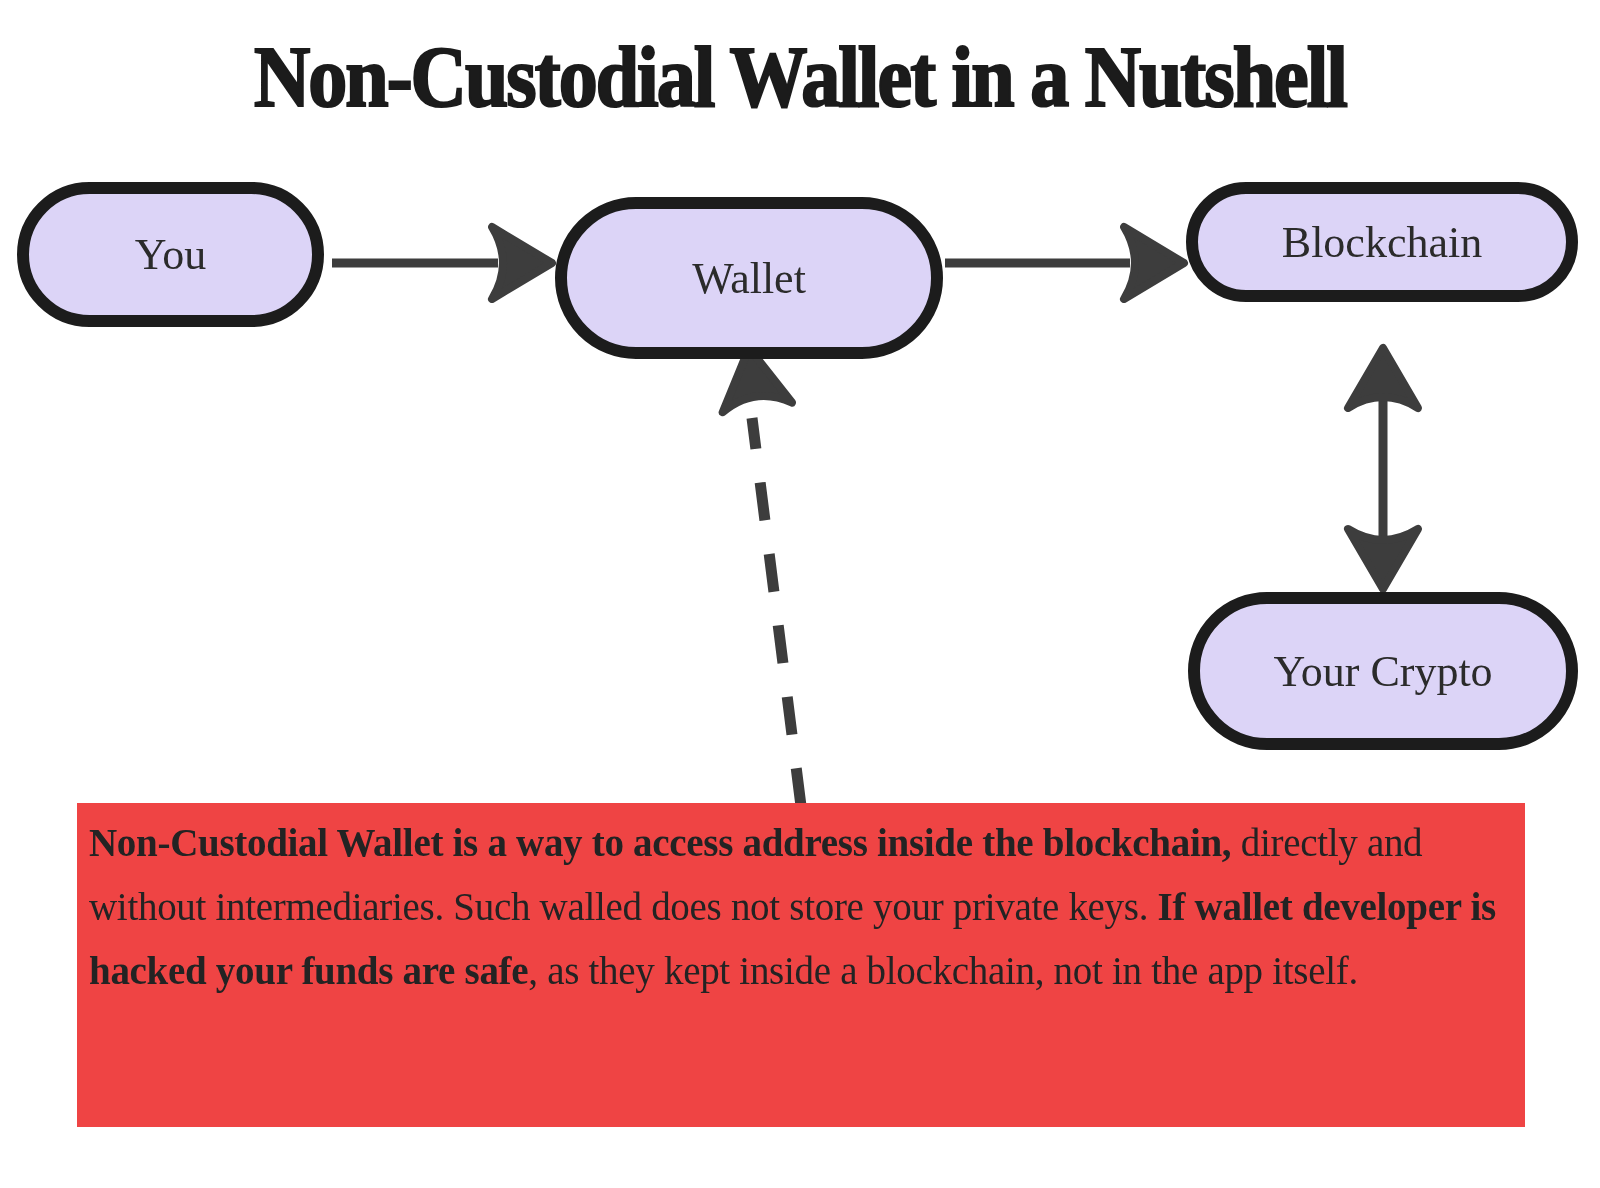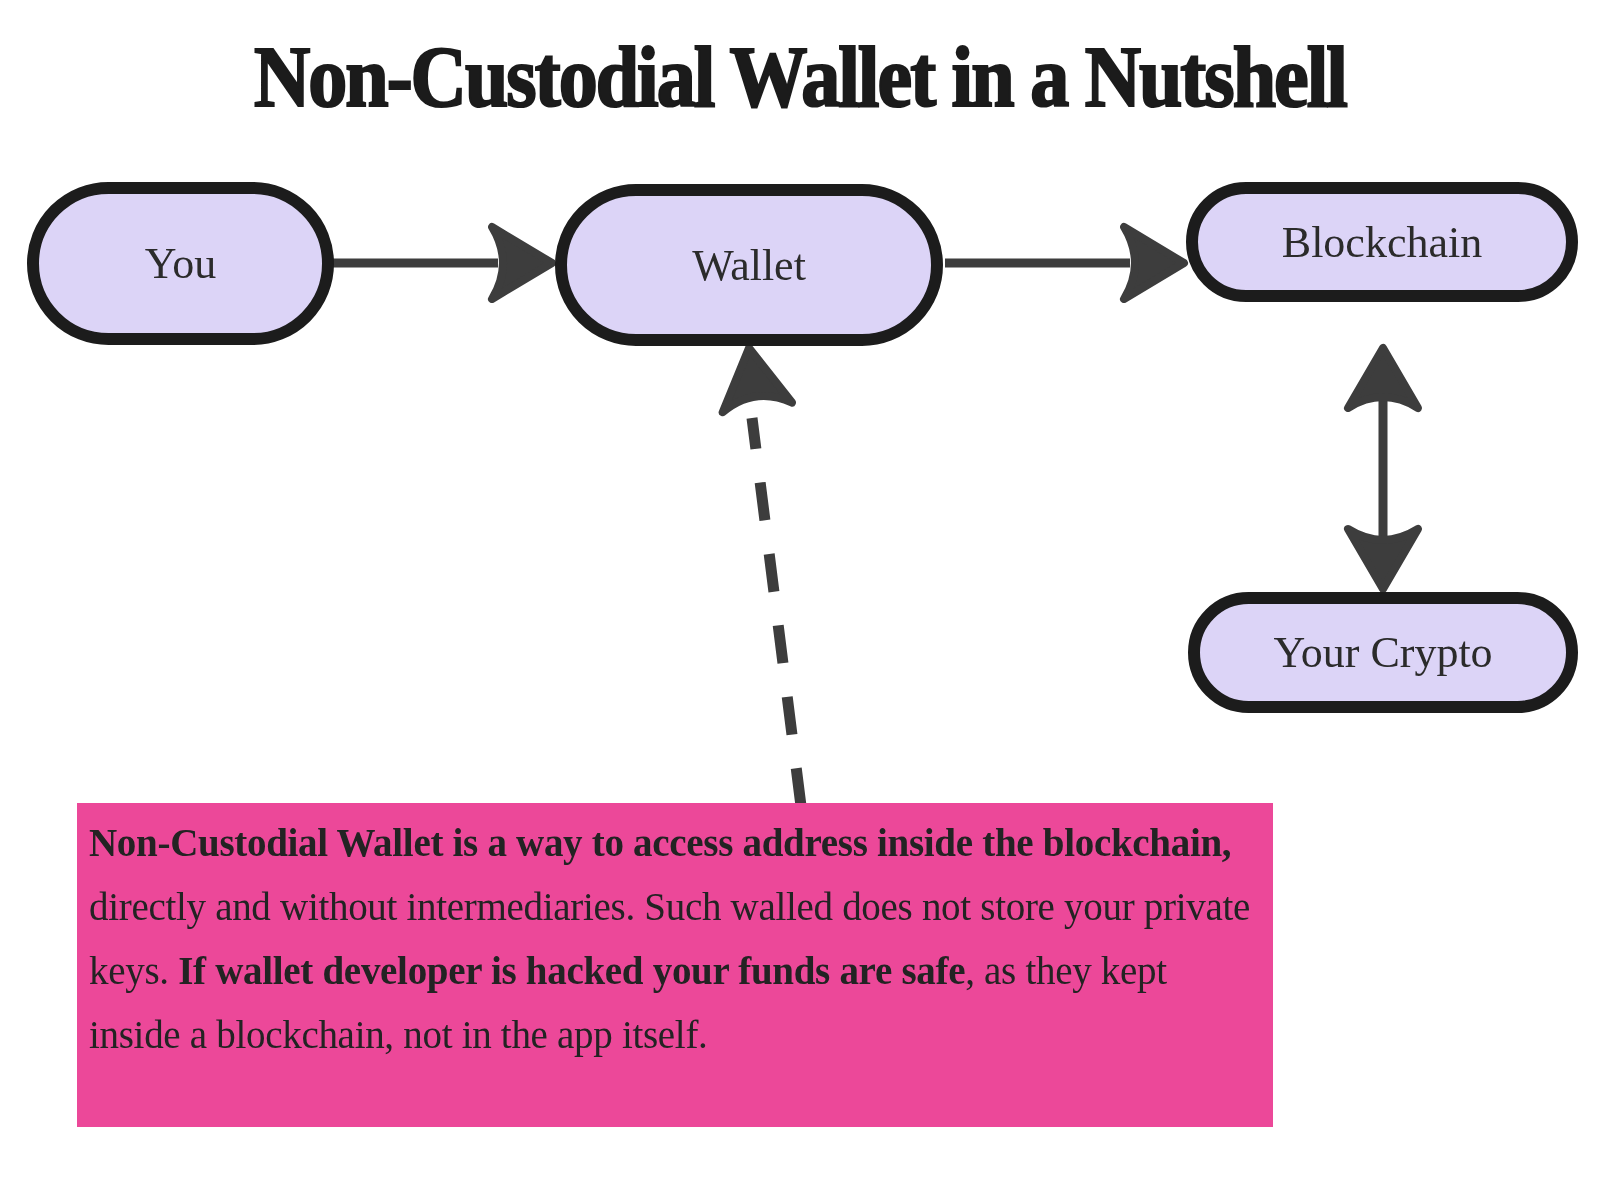--- a/index.html
+++ b/index.html
@@ -12,32 +12,32 @@
     text-align:center;font-size:78px;font-weight:bold;color:#1b1b1b;
     letter-spacing:-2px;-webkit-text-stroke:2px #1b1b1b;
     transform:scaleY(1.12);transform-origin:top center;white-space:nowrap;
   }
   .node{
     position:absolute;box-sizing:border-box;
     background:#dcd4f7;border:12px solid #1c1c1c;border-radius:82px;
     display:flex;align-items:center;justify-content:center;
     font-size:44px;color:#2b2b2b;
   }
-  .node-you{left:27px;top:182px;width:307px;height:163px;}
-  .node-wallet{left:555px;top:184px;width:388px;height:162px;}
+  .node-you{left:17px;top:182px;width:307px;height:145px;}
+  .node-wallet{left:555px;top:197px;width:388px;height:162px;}
   .node-blockchain{left:1186px;top:182px;width:392px;height:120px;}
-  .node-crypto{left:1188px;top:592px;width:390px;height:121px;}
+  .node-crypto{left:1188px;top:592px;width:390px;height:158px;}
   .edges{position:absolute;left:0;top:0;width:1600px;height:1188px;}
   .shaft{stroke:#3d3d3d;stroke-width:9;fill:none;}
   .shaft-dashed{stroke:#3d3d3d;stroke-width:11;fill:none;stroke-dasharray:38 34;}
   .head{fill:#3d3d3d;stroke:#3d3d3d;stroke-width:8;stroke-linejoin:round;}
   .note{
     position:absolute;box-sizing:border-box;
-    left:77px;top:803px;width:1196px;min-height:324px;
-    background:#ec4899;padding:8px 12px;
+    left:77px;top:803px;width:1448px;min-height:324px;
+    background:#ef4444;padding:8px 12px;
     font-size:39px;line-height:64px;color:#232323;letter-spacing:-0.3px;
   }
   .note .b{font-weight:bold;}
 </style>
 </head>
 <body>
 
 <div class="stage">
 
   <h1 class="title">Non-Custodial Wallet in a Nutshell</h1>

